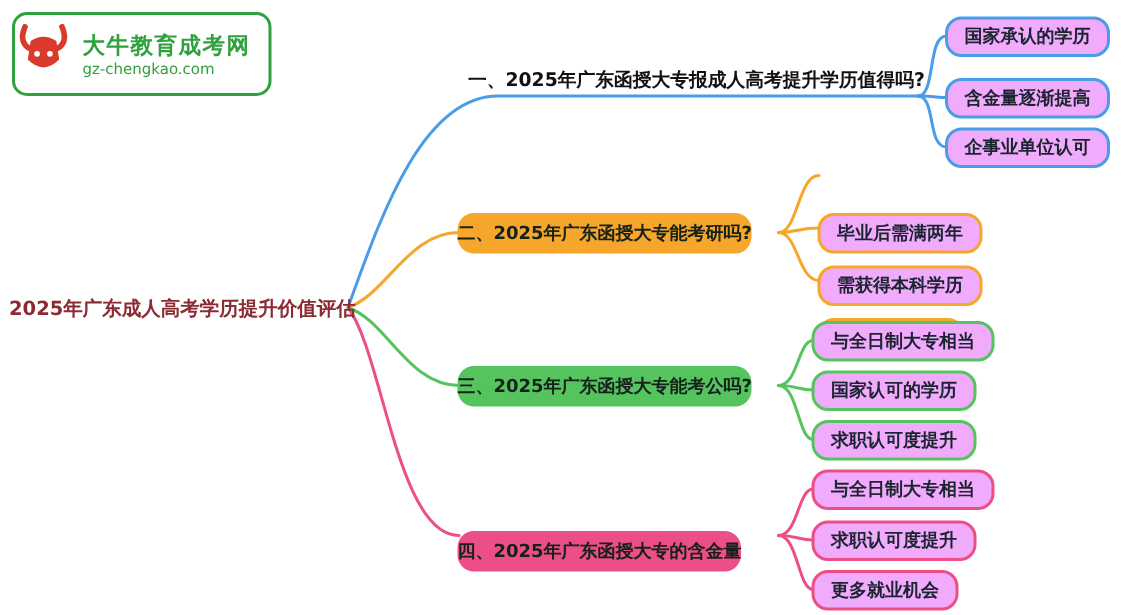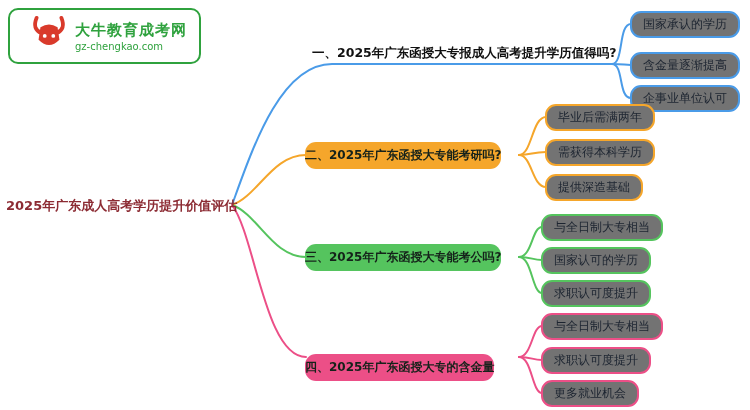--- a/index.html
+++ b/index.html
@@ -15,21 +15,21 @@
   .stage{ position:absolute; inset:0; width:750px; height:410px; }
   svg.links{ position:absolute; left:0; top:0; width:750px; height:410px; z-index:0; }
   svg.links path{ fill:none; stroke-width:2px; stroke-linecap:round; }
   .s1{ stroke:var(--blue); } .s2{ stroke:var(--orange); }
   .s3{ stroke:var(--green); } .s4{ stroke:var(--pink); }
 
   .logo{
     position:absolute; left:8px; top:8px; z-index:2;
     display:flex; align-items:center; gap:7px;
     border:2px solid var(--logo-green); border-radius:10px;
-    background:#fff; padding:5px 12px 5px 20px;
+    background:#fff; padding:5px 12px 5px 0;
   }
   .logo-title{ color:var(--logo-green); font-weight:bold; font-size:15px; letter-spacing:1px; }
   .logo-domain{ color:var(--logo-green); font-size:10px; margin-top:1px; }
 
   .root{
     position:absolute; left:6px; top:197px; z-index:1;
     color:var(--maroon); font-size:13px; font-weight:bold; white-space:nowrap;
   }
 
   .branch-label{
@@ -38,26 +38,26 @@
   }
   .node{
     position:absolute; z-index:1; font-size:12px; font-weight:bold; color:#15221a;
     white-space:nowrap; border-radius:11px; padding:6px 0; line-height:15px;
   }
   .node.b2{ background:var(--orange); }
   .node.b3{ background:var(--green); }
   .node.b4{ background:var(--pink);margin-top:10px; }
 
   .leaf{
-    position:absolute; z-index:1; background:#737373; border:2px solid;
-    border-radius:11px; padding:4px 11px; font-size:12px; font-weight:400;
+    position:absolute; z-index:1; background:#f0abfc; border:2px solid;
+    border-radius:11px; padding:4px 11px; font-size:12px; font-weight:700;
     color:#1c2430; white-space:nowrap; line-height:15px;
   }
   .leaf.b1{ border-color:var(--blue); }
-  .leaf.b2{ border-color:var(--orange); }
+  .leaf.b2{ border-color:var(--orange);margin-top:38px; }
   .leaf.b3{ border-color:var(--green); }
   .leaf.b4{ border-color:var(--pink); }
 </style>
 </head>
 <body>
 
 <div class="stage">
 
   <svg class="links" viewBox="0 0 750 410">
 

